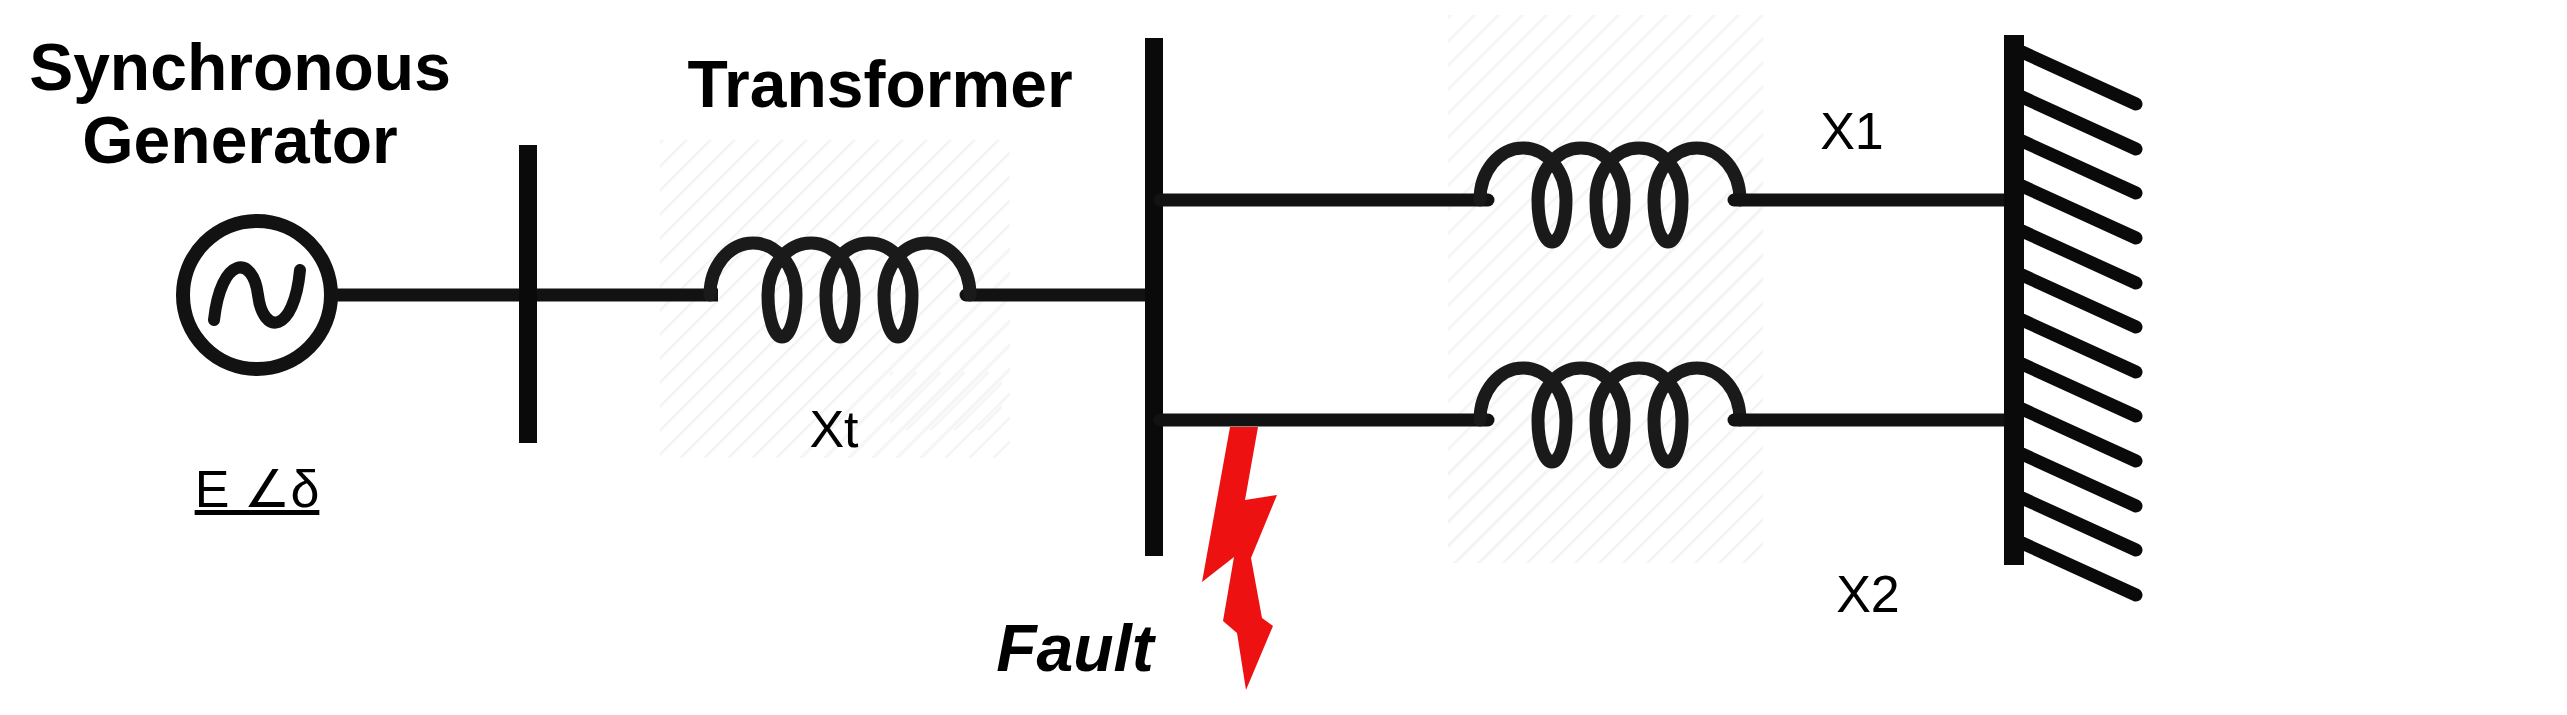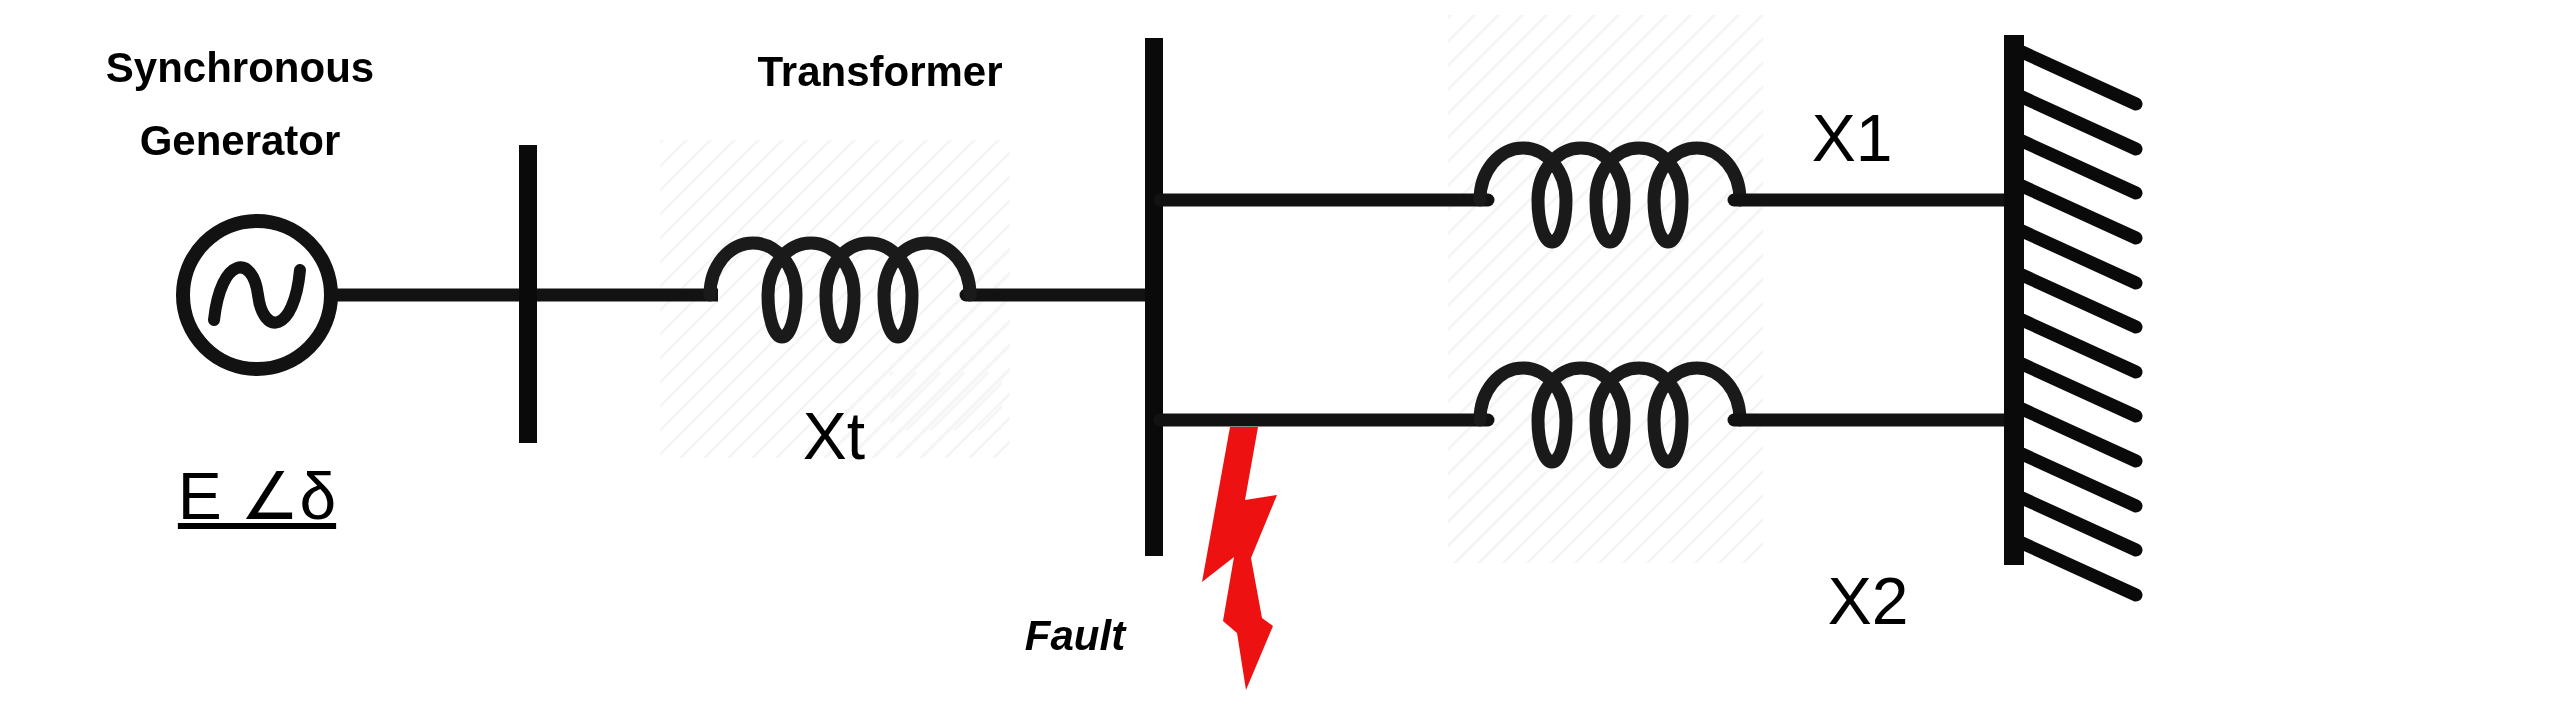--- a/index.html
+++ b/index.html
@@ -12,26 +12,26 @@
   }
   .lbl{
     position:absolute;
     color:#000;
     text-align:center;
     white-space:nowrap;
     line-height:1;
   }
   .heavy{
     font-weight:800;
-    font-size:42px;
+    font-size:66px;
     letter-spacing:0px;
   }
   .plain{
     font-weight:400;
-    font-size:66px;
+    font-size:52px;
   }
   .wm{
     position:absolute;
     background:repeating-linear-gradient(135deg, rgba(70,70,70,0.05) 0 3px, rgba(0,0,0,0) 3px 17px);
     pointer-events:none;
   }
   svg{position:absolute;left:0;top:0;}
 </style>
 </head>
 <body>

